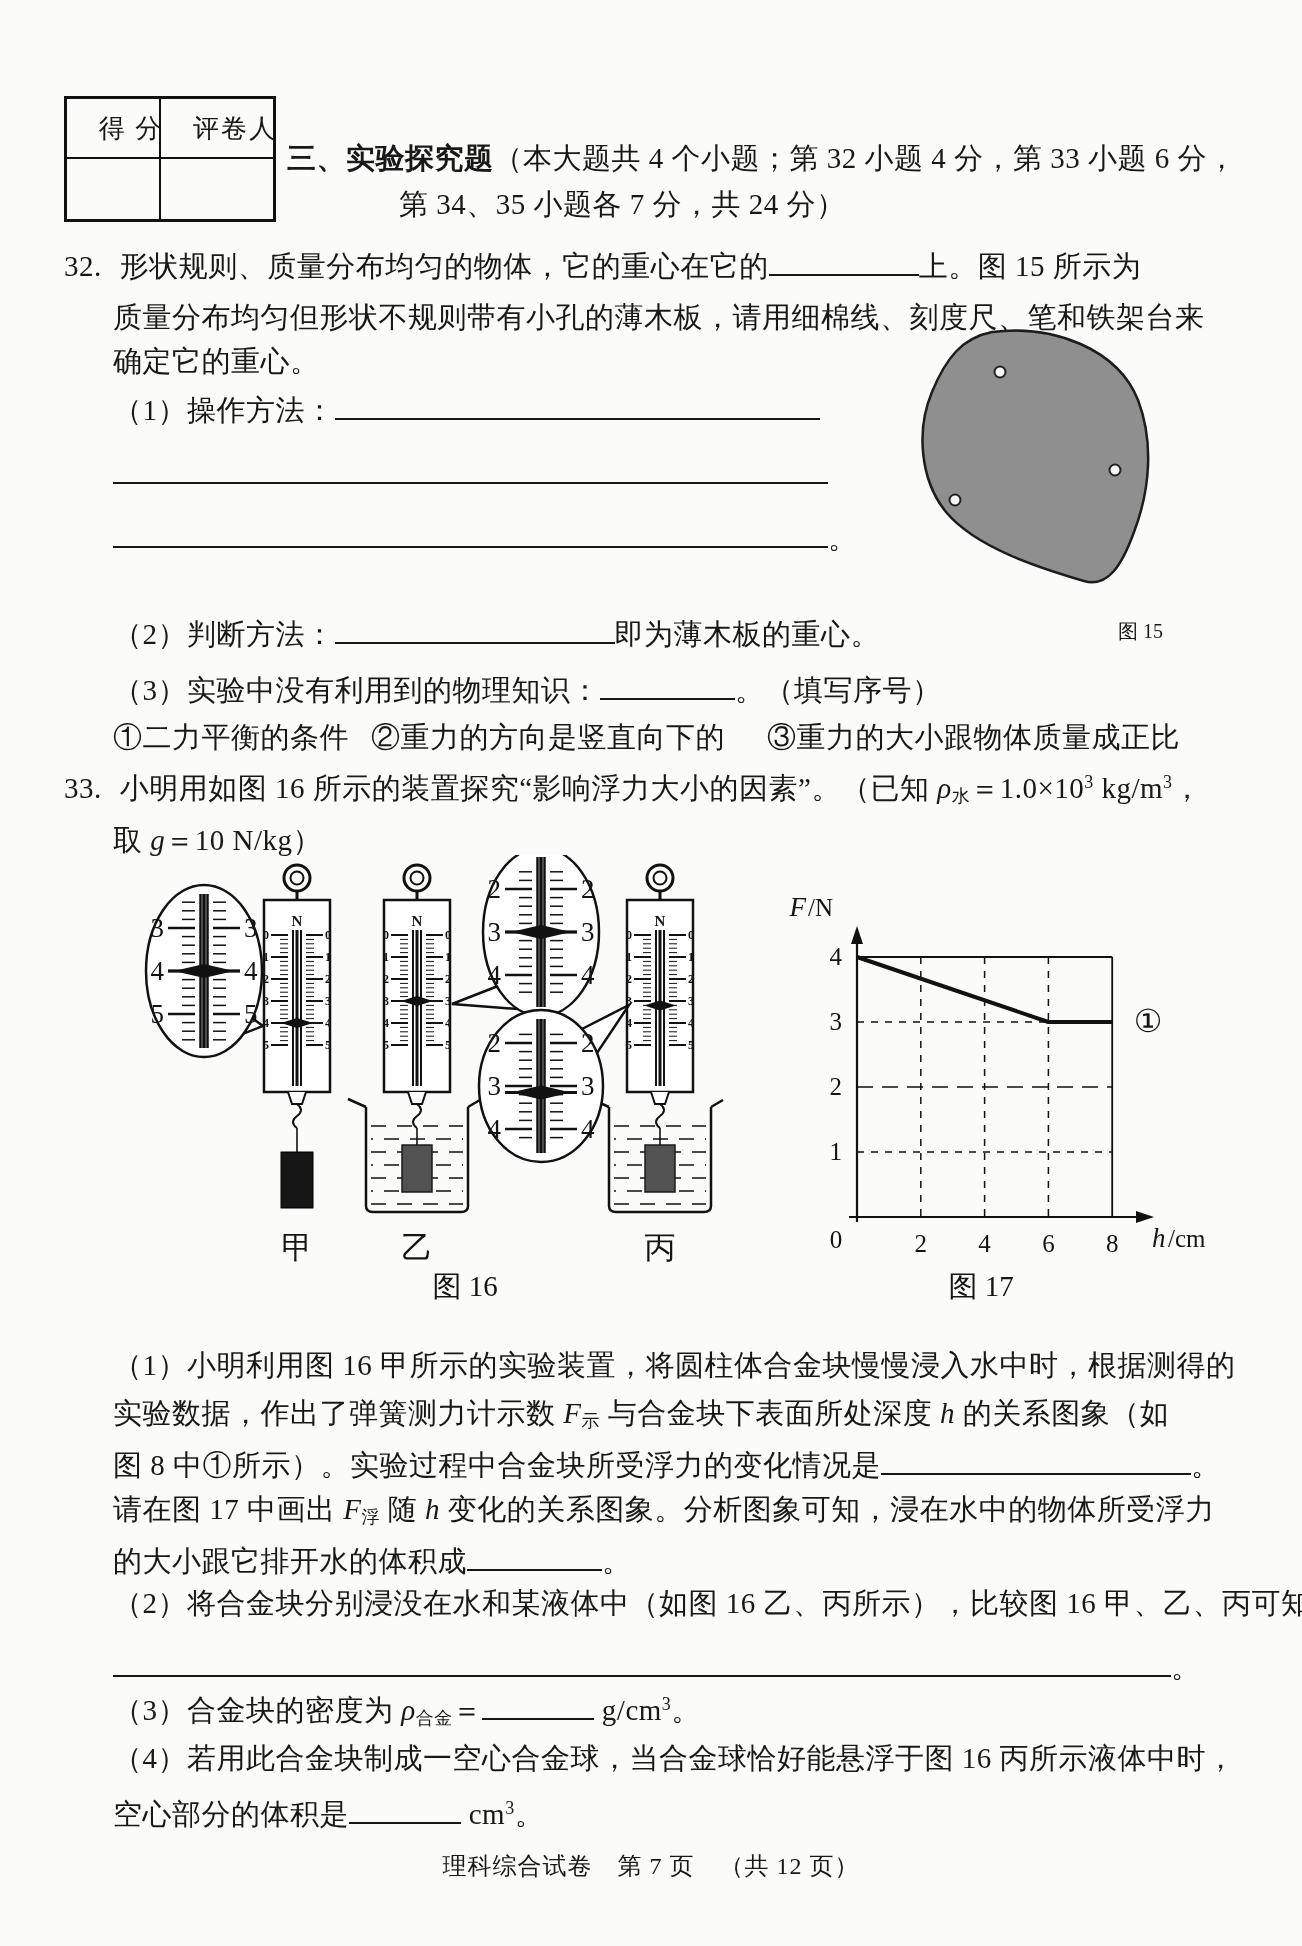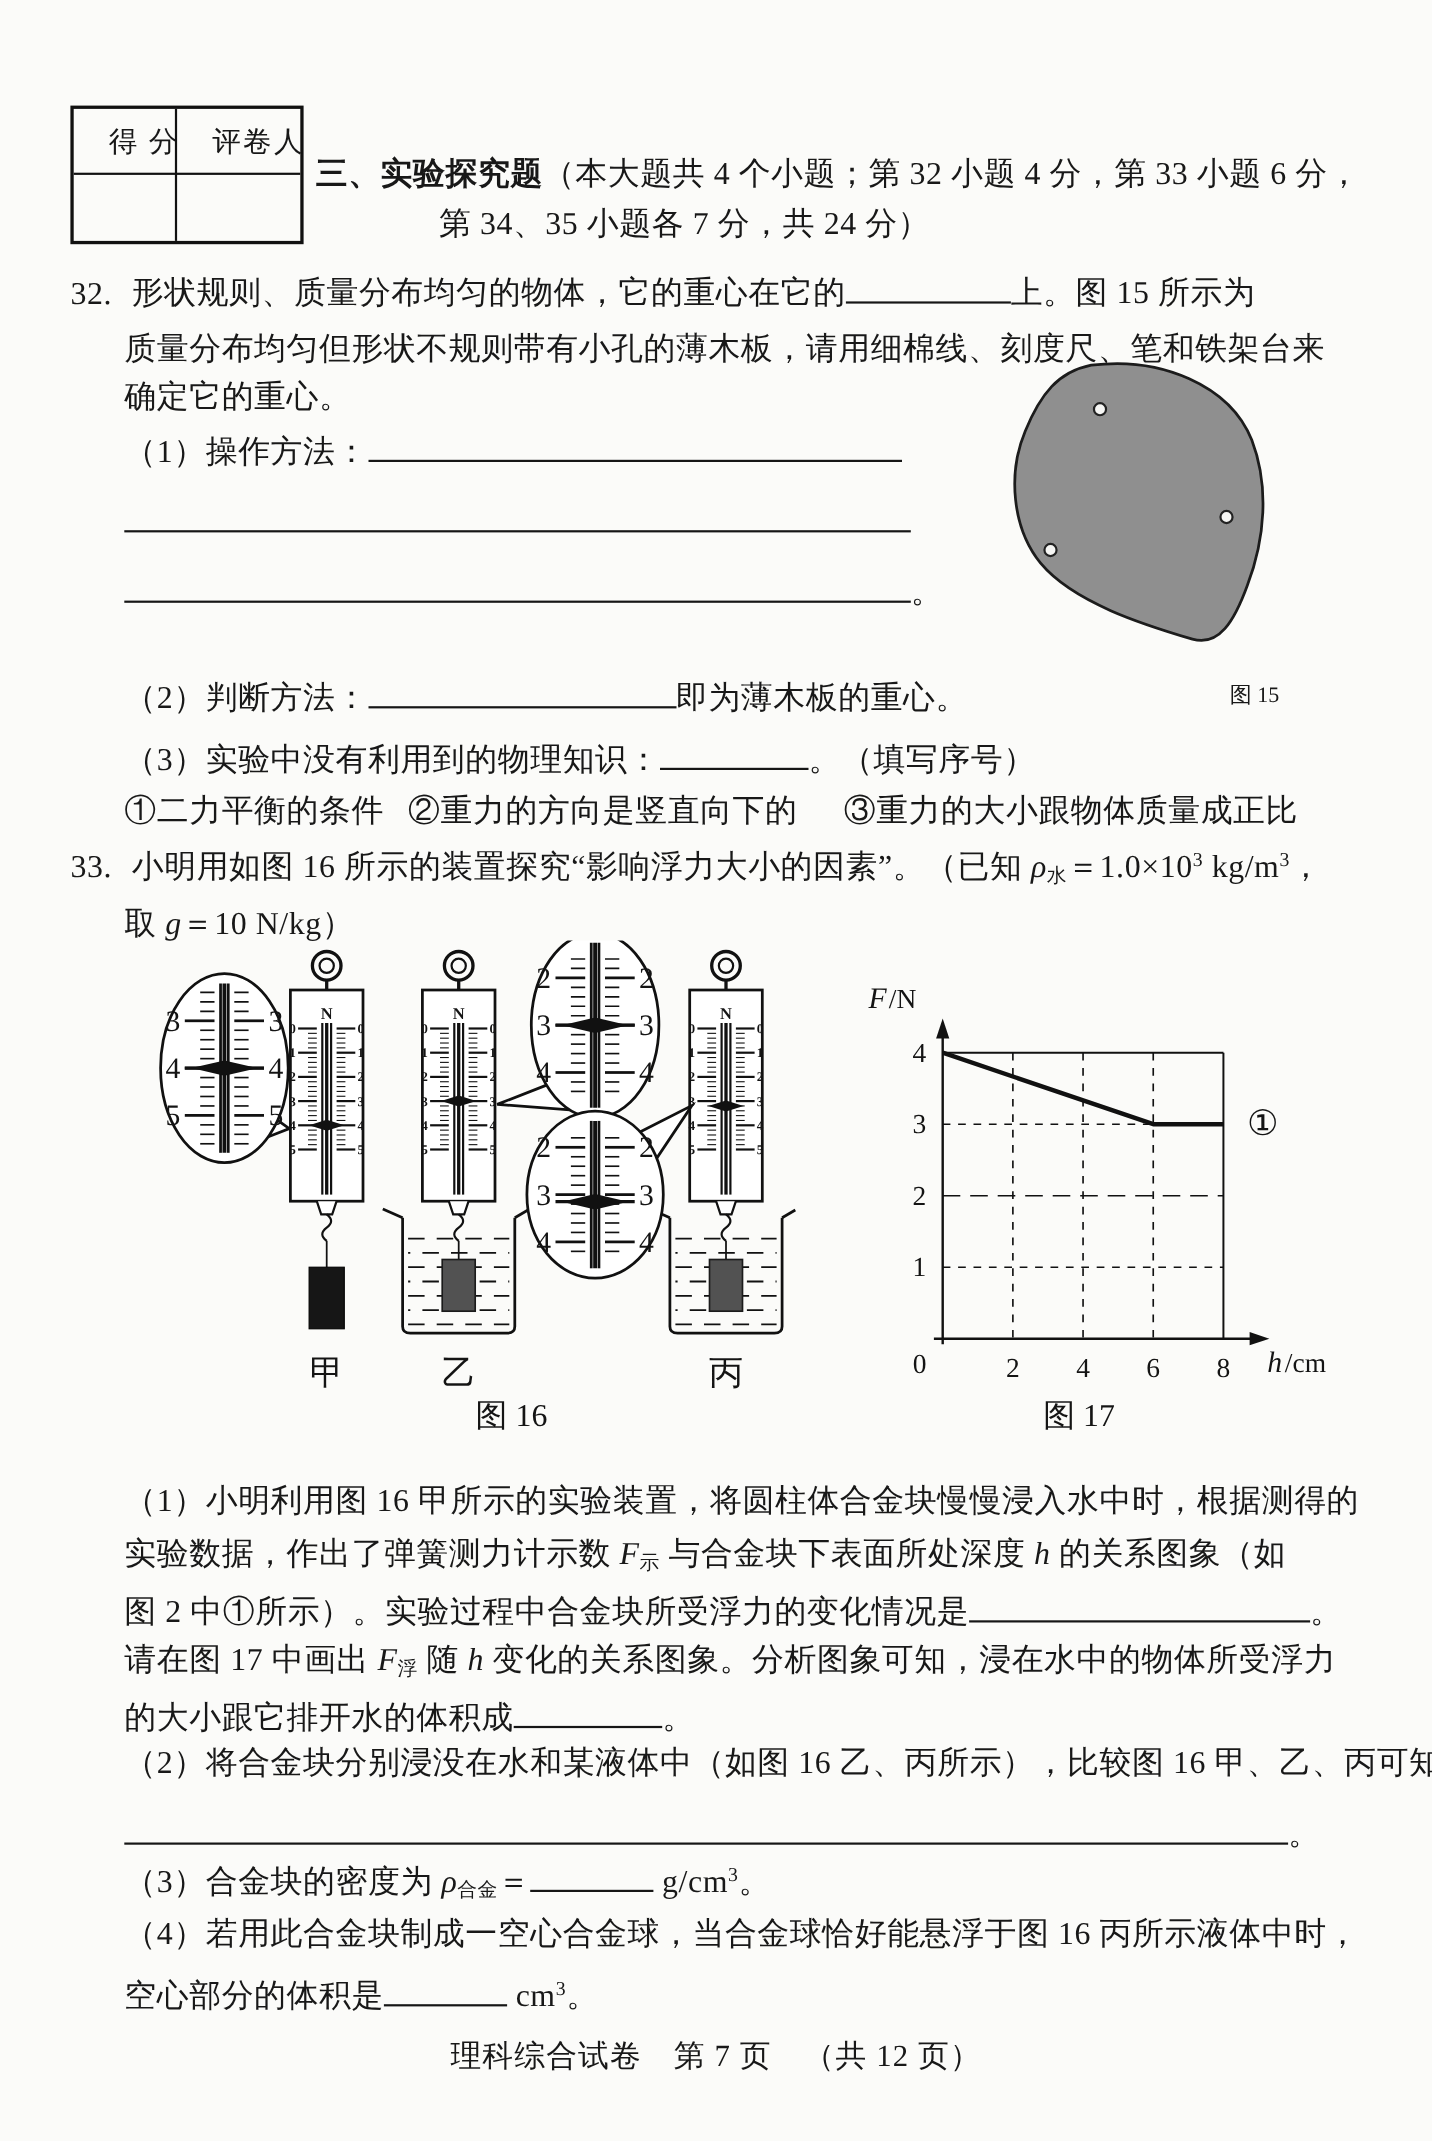--- a/index.html
+++ b/index.html
@@ -18,21 +18,21 @@
   .num{display:inline-block;margin-right:18px;}
   
   .score{position:absolute;left:64px;top:96px;width:206px;height:120px;border:3px solid #111;}
   .score .vline{position:absolute;left:92px;top:0;bottom:0;width:2.4px;background:#111;}
   .score .hline{position:absolute;left:0;right:0;top:58px;height:2.4px;background:#111;}
   .score .cell{position:absolute;top:12px;font-size:26px;letter-spacing:2px;text-align:center;padding-left:18px;}
   .score .c1{left:0;width:92px;}
   .score .c2{left:94px;width:112px;}
   svg{position:absolute;}
   .cap{position:absolute;font-size:20px;white-space:nowrap;}
-  .footer{position:absolute;left:0;top:1850px;width:100%;text-align:center;font-size:28px;letter-spacing:1px;}
+  .footer{position:absolute;left:0;top:1850px;width:100%;text-align:center;font-size:24px;letter-spacing:1px;}
 </style>
 </head>
 <body>
 
 <div class="score">
   <div class="vline"></div>
   <div class="hline"></div>
   <div class="cell c1">得 分</div>
   <div class="cell c2">评卷人</div>
 </div>
@@ -497,21 +497,21 @@
     <polyline points="857,957 1048.4,1022 1112.2,1022" fill="none" stroke="#111" stroke-width="4" stroke-linejoin="round"></polyline>
     <text x="1148" y="1032" font-size="32" text-anchor="middle" fill="#141414" font-family="&quot;Liberation Serif&quot;,&quot;DejaVu Serif&quot;,serif">①</text>
     <text x="981" y="1296" font-size="29" text-anchor="middle" fill="#141414" font-family="&quot;Liberation Serif&quot;,&quot;DejaVu Serif&quot;,serif">图 17</text>
   </svg>
 
 <div class="ln" style="left:113px;top:1347px;">（1）小明利用图 16 甲所示的实验装置，将圆柱体合金块慢慢浸入水中时，根据测得的</div>
 <div class="ln" style="left:113px;top:1395px;">
   <span>实验数据，作出了弹簧测力计示数 </span><span class="it">F</span><span class="sb">示</span><span> 与合金块下表面所处深度 </span><span class="it">h</span><span> 的关系图象（如</span>
 </div>
 <div class="ln" style="left:113px;top:1443px;">
-  <span>图 2 中①所示）。实验过程中合金块所受浮力的变化情况是</span><span class="bl" style="width:310px;"></span><span>。</span>
+  <span>图 8 中①所示）。实验过程中合金块所受浮力的变化情况是</span><span class="bl" style="width:310px;"></span><span>。</span>
 </div>
 <div class="ln" style="left:113px;top:1491px;">
   <span>请在图 17 中画出 </span><span class="it">F</span><span class="sb">浮</span><span> 随 </span><span class="it">h</span><span> 变化的关系图象。分析图象可知，浸在水中的物体所受浮力</span>
 </div>
 <div class="ln" style="left:113px;top:1539px;">
   <span>的大小跟它排开水的体积成</span><span class="bl" style="width:135px;"></span><span>。</span>
 </div>
 <div class="ln" style="left:113px;top:1585px;">（2）将合金块分别浸没在水和某液体中（如图 16 乙、丙所示），比较图 16 甲、乙、丙可知：</div>
 <div class="ln" style="left:113px;top:1645px;">
   <span class="bl" style="width:1058px;"></span><span>。</span>

